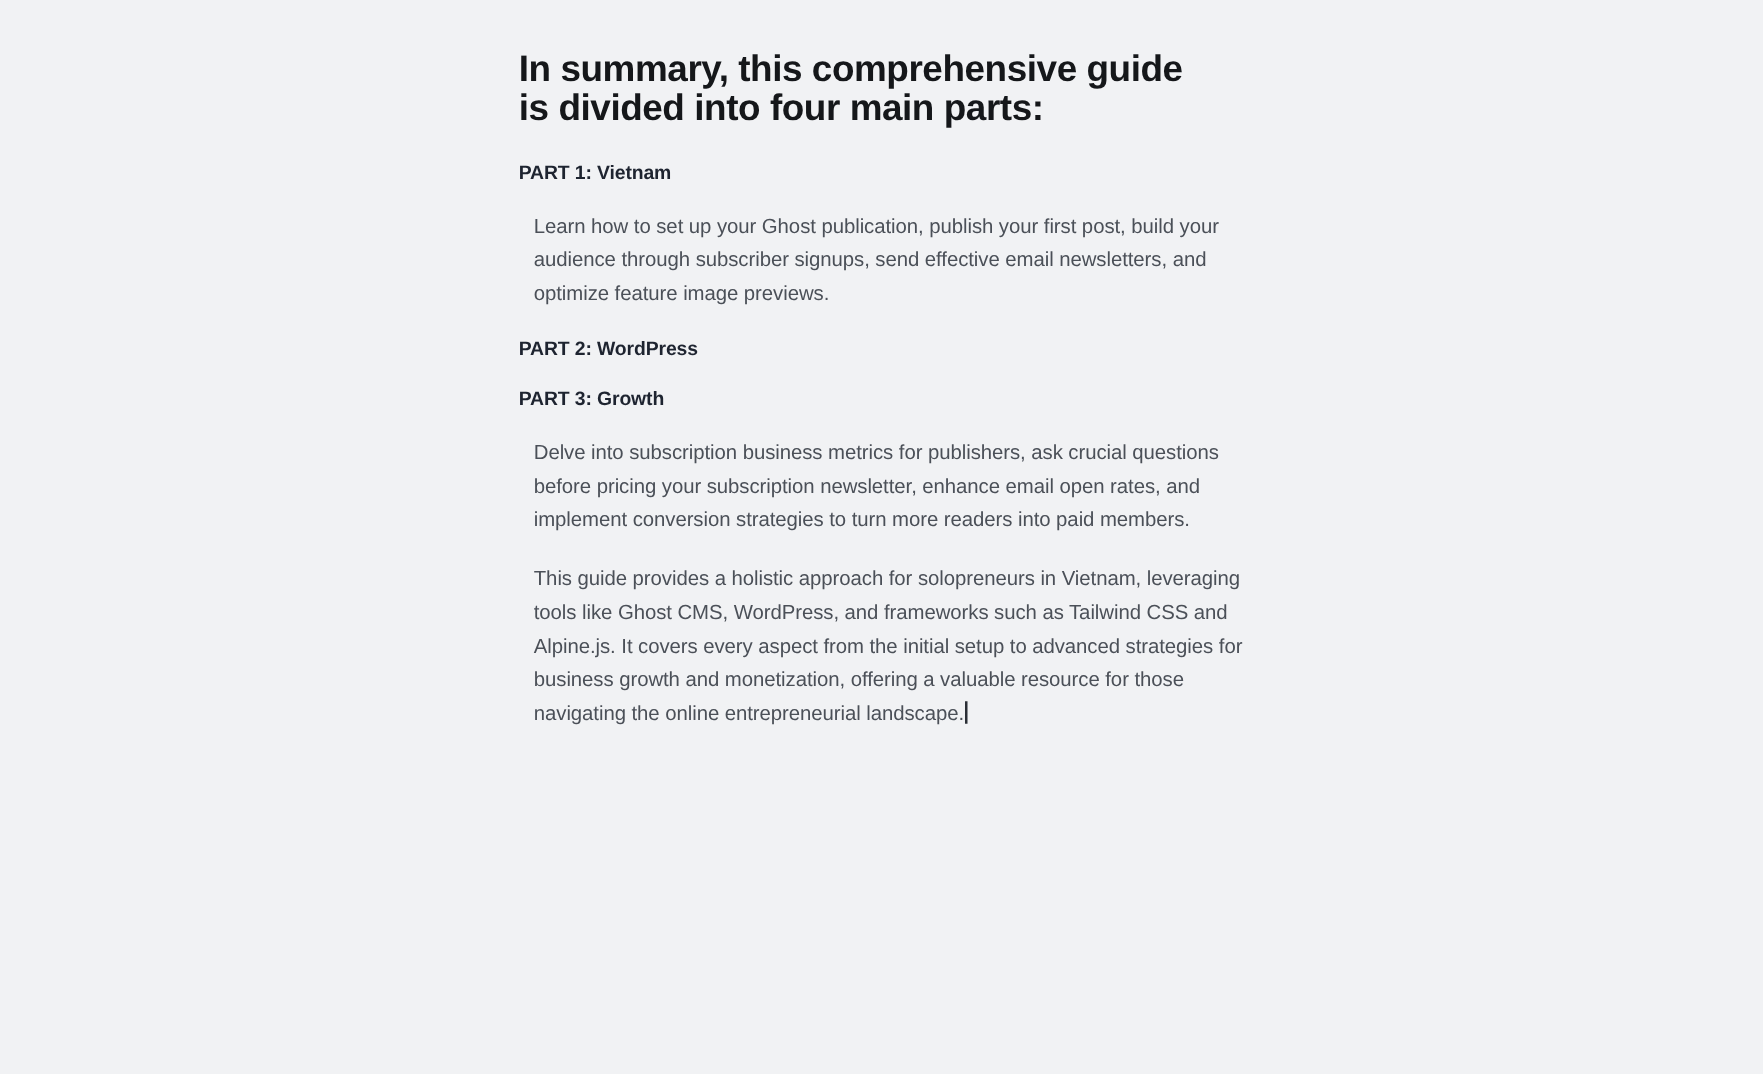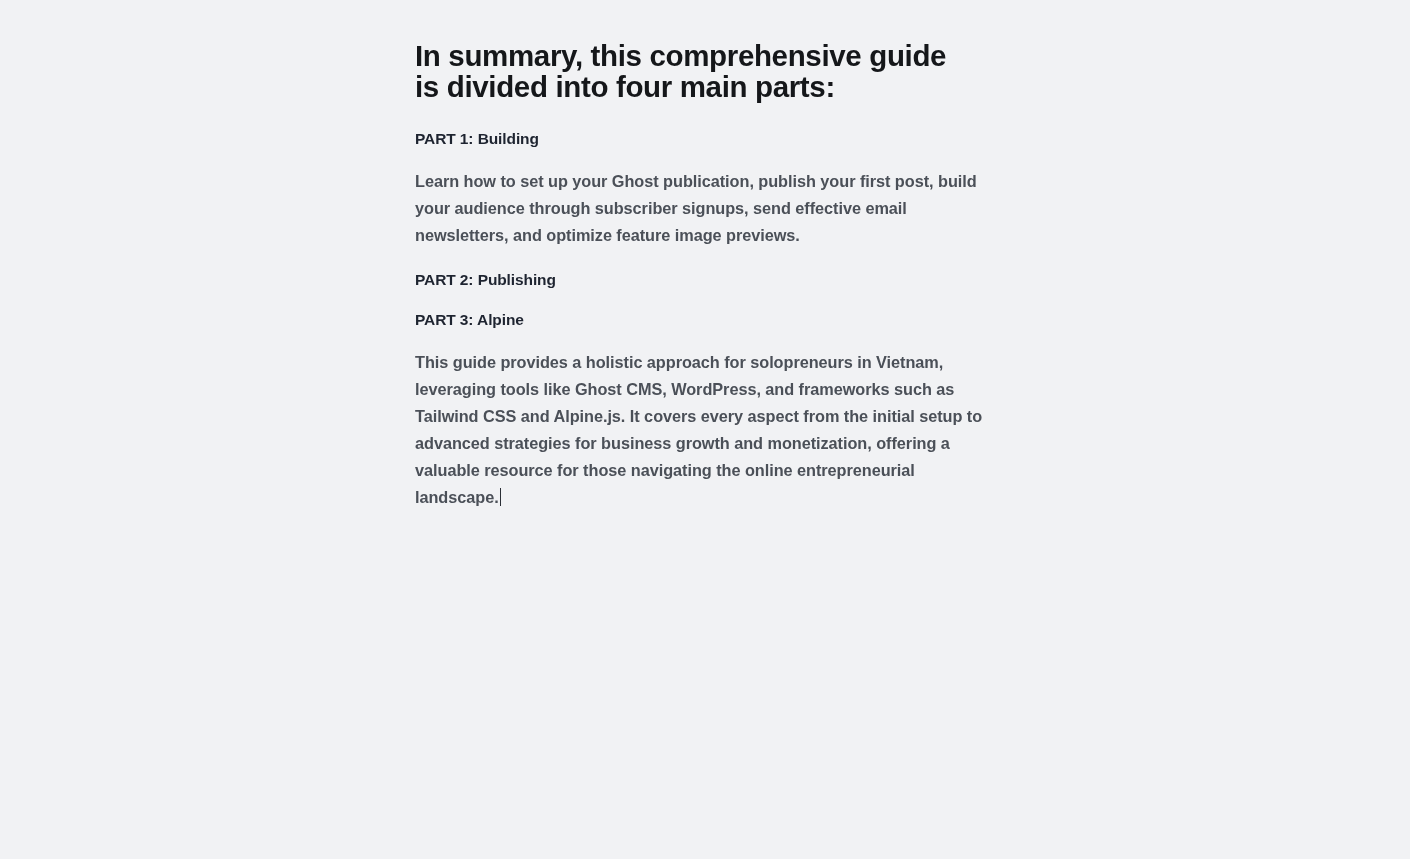--- a/index.html
+++ b/index.html
@@ -45,47 +45,48 @@
     line-height: 22px;
     font-weight: 700;
     color: #1e2430;
     letter-spacing: -0.1px;
     margin: 0 0 18px 0;
   }
 
   .body-paragraph {
     font-size: 16.3px;
     line-height: 27px;
-    font-weight: 700;
+    font-weight: 400;
     color: #4b5058;
     letter-spacing: -0.05px;
-    margin: 0 0 20px 0;
+    margin: 0 0 20px 12px;
   }
 
   .caret {
     display: inline-block;
     width: 1.5px;
     height: 18px;
     background: #2b2f36;
     vertical-align: -3px;
     margin-left: 1px;
   }
 </style>
 </head>
 <body>
 
 <div class="editor-canvas">
   <div class="editor-content">
 
     <h1 class="doc-heading">In summary, this comprehensive guide is divided into four main parts:</h1>
 
-    <h2 class="part-heading">PART 1: Building</h2>
+    <h2 class="part-heading">PART 1: Vietnam</h2>
     <p class="body-paragraph">Learn how to set up your Ghost publication, publish your first post, build your audience through subscriber signups, send effective email newsletters, and optimize feature image previews.</p>
 
-    <h2 class="part-heading">PART 2: Publishing</h2>
+    <h2 class="part-heading">PART 2: WordPress</h2>
 
-    <h2 class="part-heading">PART 3: Alpine</h2>
+    <h2 class="part-heading">PART 3: Growth</h2>
 
+    <p class="body-paragraph">Delve into subscription business metrics for publishers, ask crucial questions before pricing your subscription newsletter, enhance email open rates, and implement conversion strategies to turn more readers into paid members.</p>
 
     <p class="body-paragraph"><span>This guide provides a holistic approach for solopreneurs in Vietnam, leveraging tools like Ghost CMS, WordPress, and frameworks such as Tailwind CSS and Alpine.js. It covers every aspect from the initial setup to advanced strategies for business growth and monetization, offering a valuable resource for those navigating the online entrepreneurial landscape.</span><span class="caret"></span></p>
 
   </div>
 </div>
 
 </body></html>

